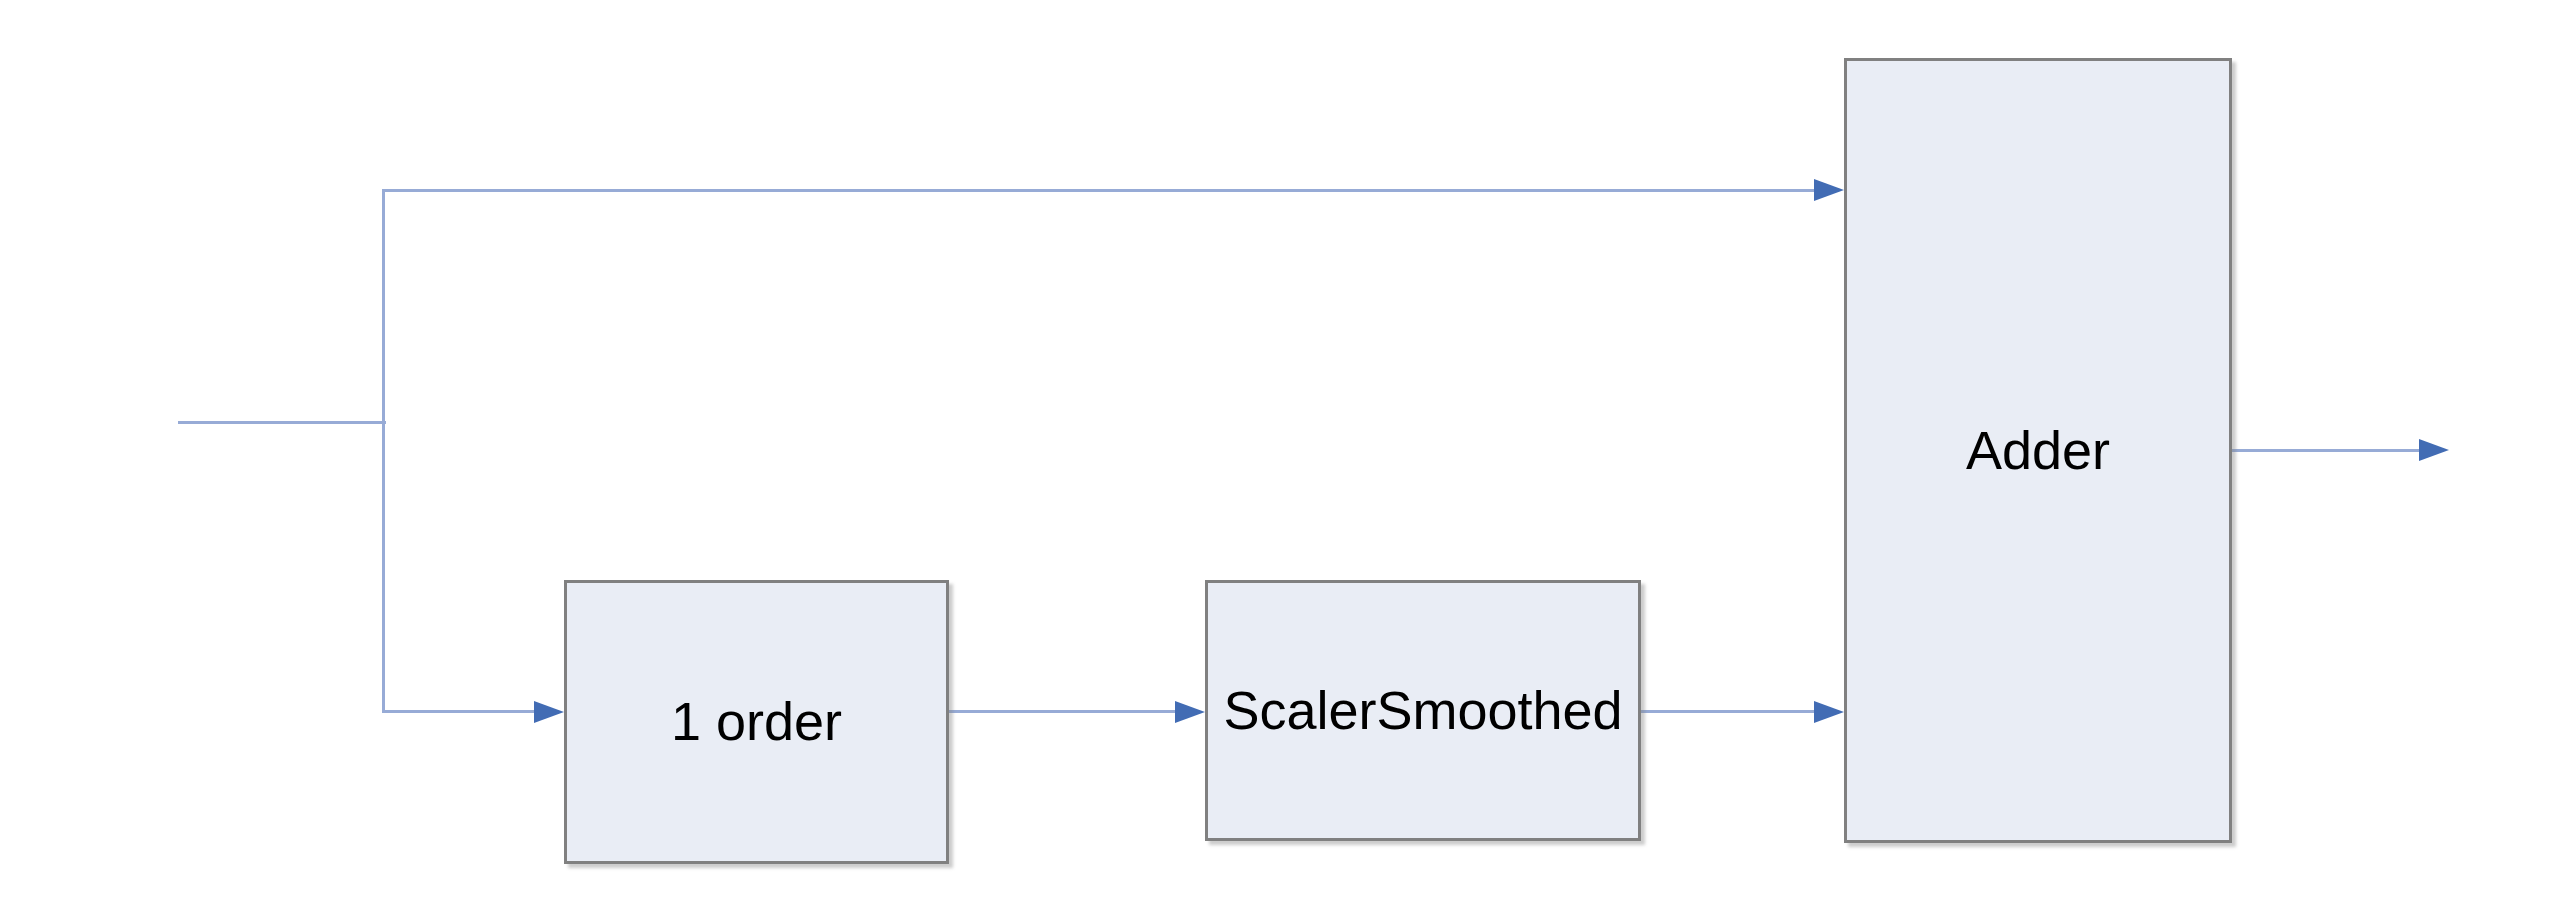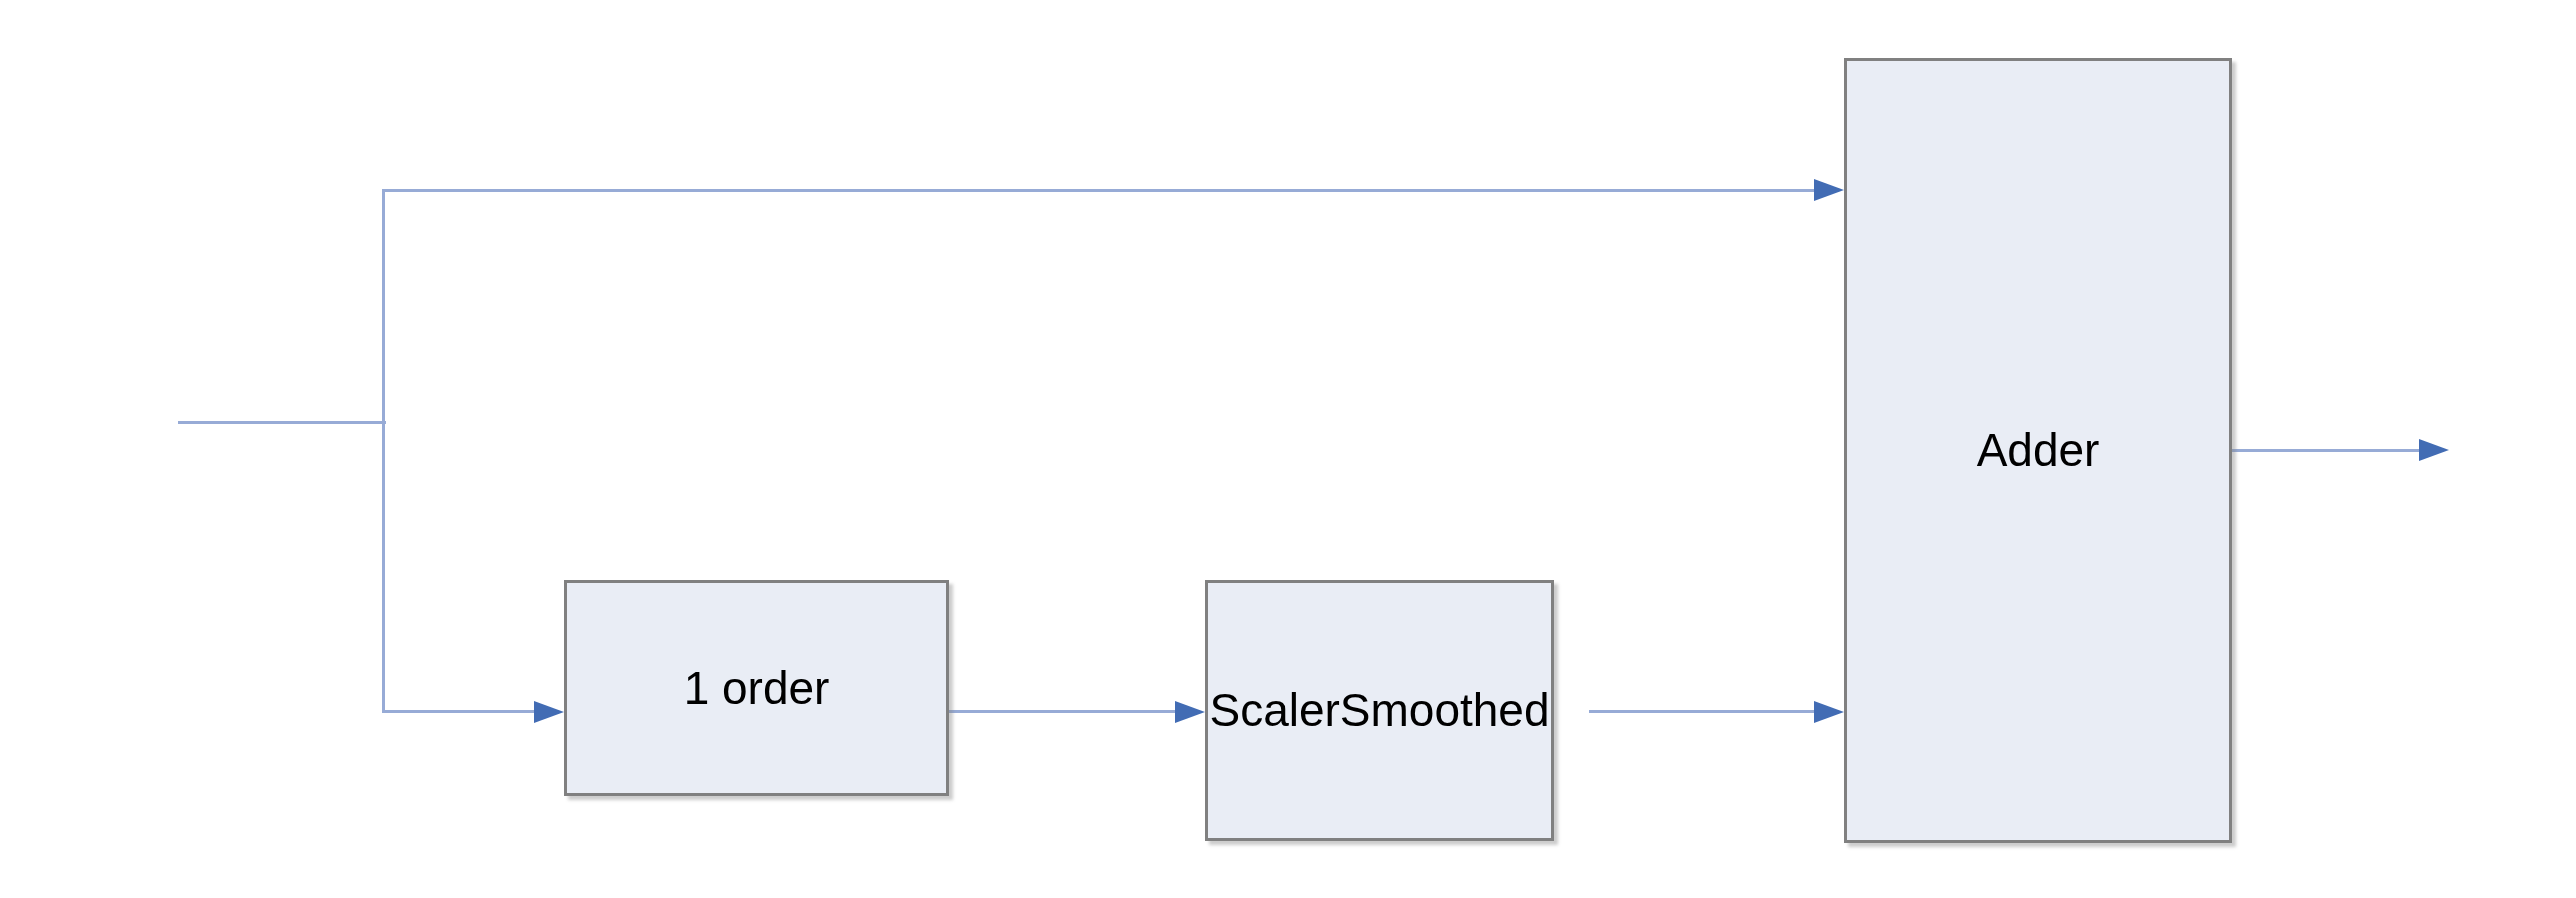--- a/index.html
+++ b/index.html
@@ -25,21 +25,21 @@
     background: var(--block_fill);
     border: 3px solid var(--block_border);
     box-shadow: 4px 4px 3px rgba(130,130,130,0.4);
     display: flex;
     align-items: center;
     justify-content: center;
     text-align: center;
   }
   .block-label {
     color: var(--label_text);
-    font-size: 46px;
+    font-size: 54px;
     line-height: 1.22;
     white-space: nowrap;
   }
   .h-line {
     position: absolute;
     height: 3px;
     background: var(--connector);
   }
   .v-line {
     position: absolute;
@@ -72,27 +72,27 @@
 
   <div class="h-line" style="left:948px; top:710px; width:227px;"></div>
   <div class="arrow-right" style="left:1175px; top:701px;"></div>
 
   <div class="h-line" style="left:1589px; top:710px; width:225px;"></div>
   <div class="arrow-right" style="left:1814px; top:701px;"></div>
 
   <div class="h-line" style="left:2231px; top:449px; width:188px;"></div>
   <div class="arrow-right" style="left:2419px; top:439px;"></div>
 
-  <div class="block" style="left:564px; top:580px; width:385px; height:216px;">
+  <div class="block" style="left:564px; top:580px; width:385px; height:284px;">
     <div class="block-label">
       <span>1 order</span><br>
     </div>
   </div>
 
-  <div class="block" style="left:1205px; top:580px; width:349px; height:261px;">
+  <div class="block" style="left:1205px; top:580px; width:436px; height:261px;">
     <div class="block-label">ScalerSmoothed</div>
   </div>
 
   <div class="block" style="left:1844px; top:58px; width:388px; height:785px;">
     <div class="block-label">Adder</div>
   </div>
 
 </div>
 
 

